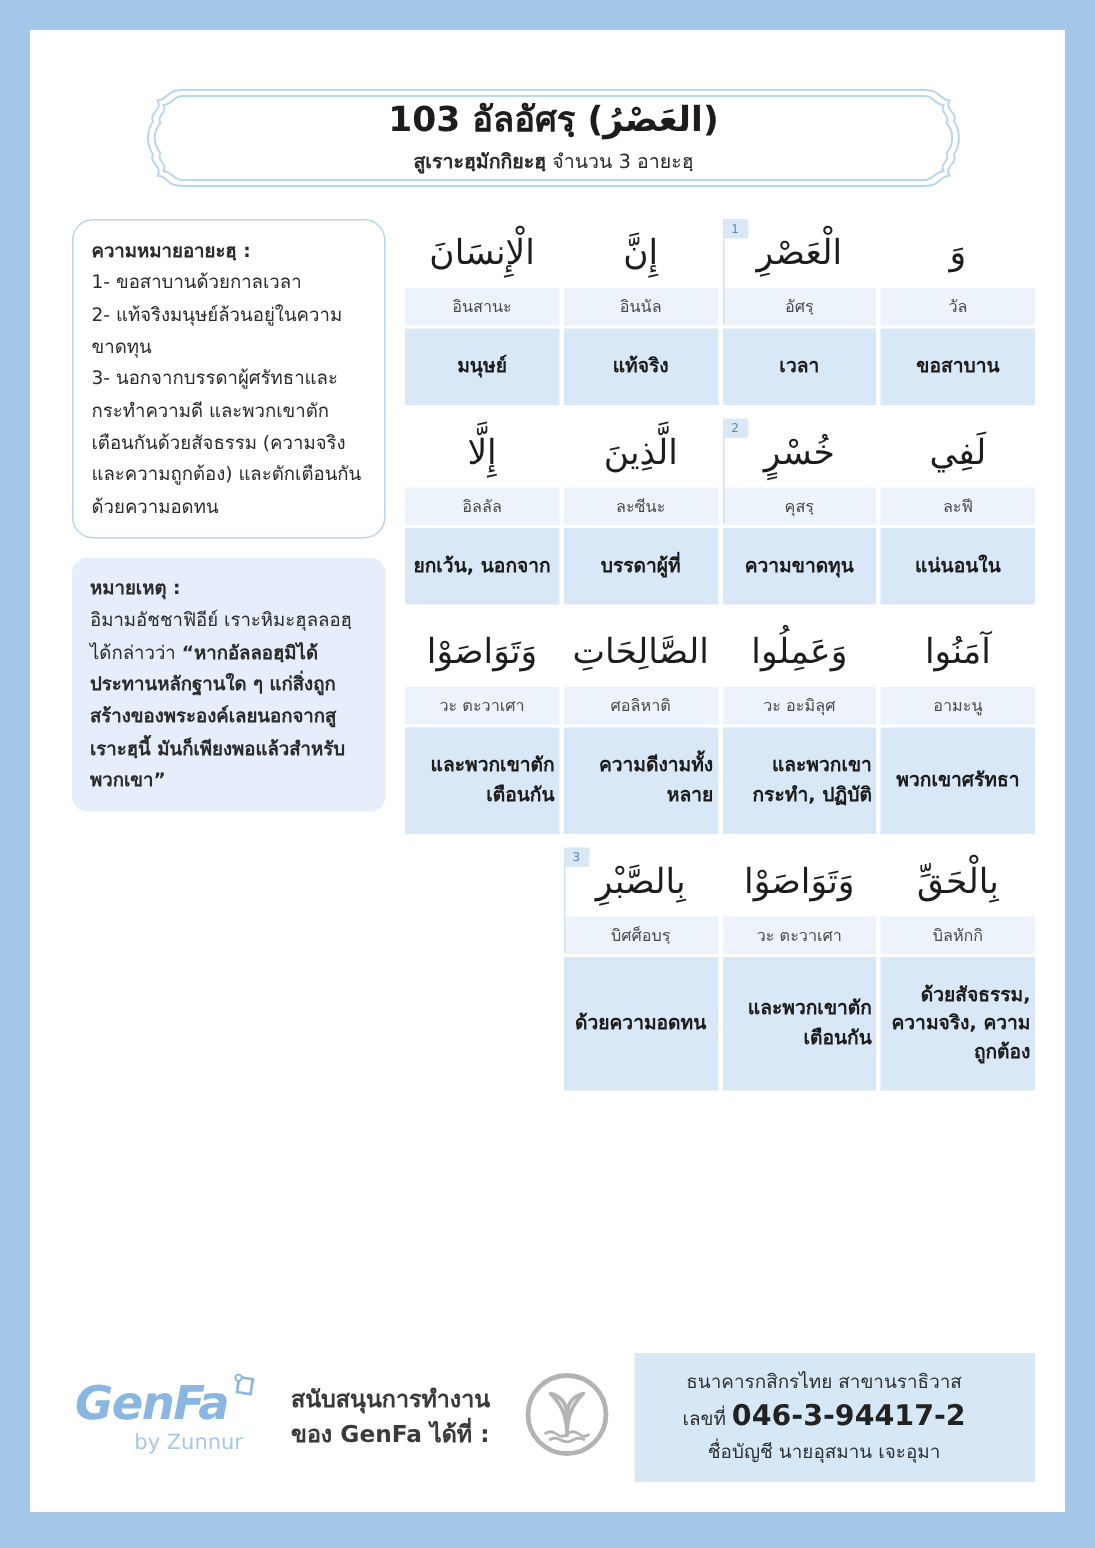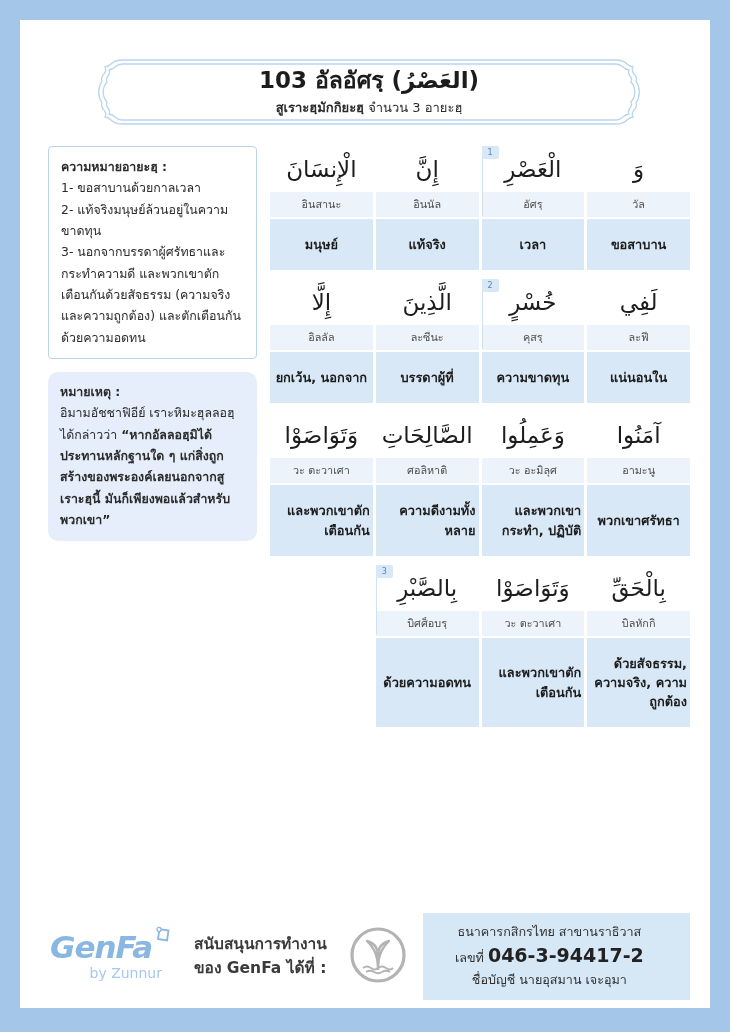--- a/index.html
+++ b/index.html
@@ -14,21 +14,21 @@
            display:flex; flex-direction:column; align-items:center; justify-content:center; }
   .frame svg.frame-border { position:absolute; inset:0; width:100%; height:100%; }
   .frame-title { font-size:23px; font-weight:bold; color:#1c1c1c; line-height:1.25; }
   .frame-sub   { font-size:13px; color:#2a2a2a; margin-top:3px; }
   .frame-sub .b { font-weight:bold; }
 
   
   .content { display:flex; gap:13px; }
   .side { width:209px; flex:0 0 209px; }
 
-  .meaning-box { background:#ffffff; border:1px solid #b9d5ee; border-radius:4px;
+  .meaning-box { background:#ffffff; border:1px solid #b9d5ee; border-radius:14px;
                  padding:9px 12px 10px 12px; font-size:12.4px; color:#2b2b2b; line-height:1.72; }
   .meaning-box .head { font-weight:bold; }
   .note-box { background:#e5eefa; border-radius:10px; padding:9px 12px 11px 12px;
               font-size:12.4px; color:#2b2b2b; line-height:1.72; margin-top:13px; }
   .note-box .head { font-weight:bold; }
   .note-box .quote { font-weight:bold; }
 
   
   .word-grid { flex:1; display:grid; grid-template-columns:repeat(4,1fr);
                column-gap:3px; row-gap:9px; align-content:start; }
@@ -42,21 +42,21 @@
               justify-content:center; line-height:1.5; }
   .marker-tab { position:absolute; left:0; top:0; width:17px; height:13px;
                 background:#d9e8f6; border-radius:2px; font-size:8px; color:#5a85b8;
                 display:flex; align-items:center; justify-content:center; z-index:2; }
   .marker-line { position:absolute; left:0; top:0; width:1px; height:70px; background:#cfe2f5; }
   .pos-r4c2 { grid-row:4; grid-column:2; }
   .pos-r4c3 { grid-row:4; grid-column:3; }
   .pos-r4c4 { grid-row:4; grid-column:4; }
 
   
-  .footer { position:absolute; left:30px; right:20px; bottom:8px;
+  .footer { position:absolute; left:30px; right:20px; bottom:20px;
             display:flex; align-items:center; }
   .logo { width:128px; flex:0 0 128px; position:relative; }
   .logo-text { font-size:31px; font-weight:bold; font-style:italic; color:#8ab7e2;
                letter-spacing:-1px; line-height:1; }
   .logo-flag { position:absolute; top:-6px; left:104px; }
   .logo-sub { font-size:14px; color:#a5c8ec; text-align:right; padding-right:16px; margin-top:2px; }
   .support { margin-left:16px; font-size:15.5px; font-weight:bold; color:#3a3a3a; line-height:1.5; }
   .bank-icon { margin-left:22px; flex:0 0 58px; }
   .bank-box { margin-left:16px; flex:1; background:#d6e7f6; padding:9px 24px 10px 10px;
               text-align:center; color:#2f2f2f; }

